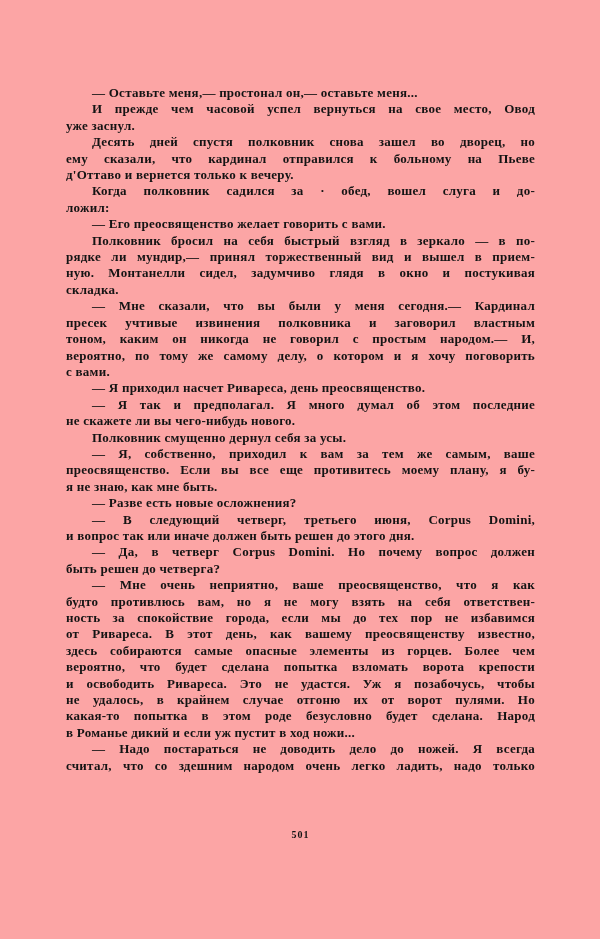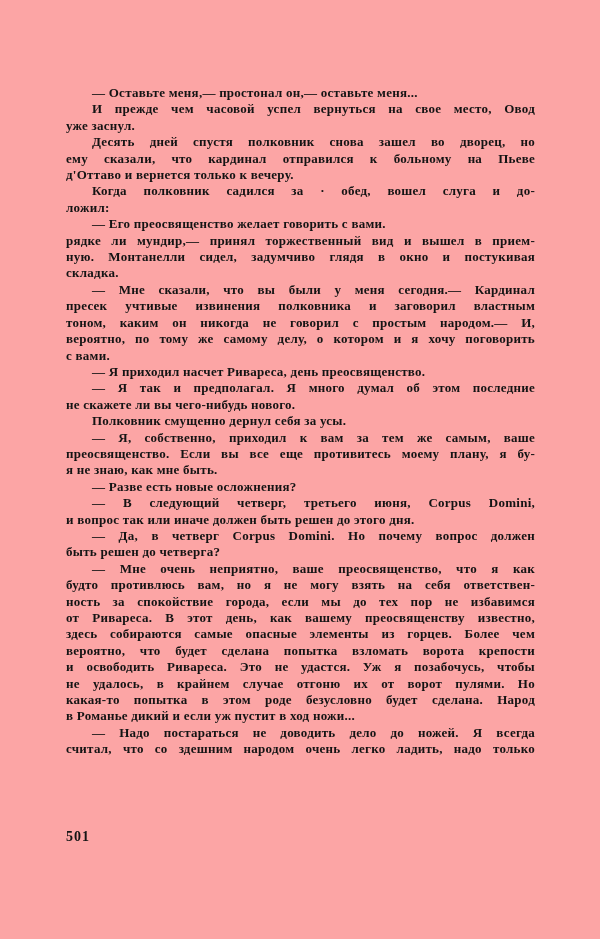--- a/index.html
+++ b/index.html
@@ -39,39 +39,40 @@
     text-align-last: auto;
   }
   .line.indent {
     text-indent: 26px;
   }
   .page-number {
     position: absolute;
     left: 66px;
     top: 829px;
     width: 469px;
-    text-align: left;
-    font-size: 14px;
+    text-align: center;
+    font-size: 10px;
     letter-spacing: 1px;
   }
 </style>
 </head>
 <body>
 
 <div class="page">
   <div class="text-block">
       <div class="line indent end">— Оставьте меня,— простонал он,— оставьте меня...</div>
       <div class="line indent">И прежде чем часовой успел вернуться на свое место, Овод</div>
       <div class="line end">уже заснул.</div>
       <div class="line indent">Десять дней спустя полковник снова зашел во дворец, но</div>
       <div class="line">ему сказали, что кардинал отправился к больному на Пьеве</div>
       <div class="line end">д'Оттаво и вернется только к вечеру.</div>
       <div class="line indent">Когда полковник садился за · обед, вошел слуга и до-</div>
       <div class="line end">ложил:</div>
       <div class="line indent end">— Его преосвященство желает говорить с вами.</div>
+      <div class="line indent">Полковник бросил на себя быстрый взгляд в зеркало — в по-</div>
       <div class="line">рядке ли мундир,— принял торжественный вид и вышел в прием-</div>
       <div class="line">ную. Монтанелли сидел, задумчиво глядя в окно и постукивая</div>
       <div class="line end">складка.</div>
       <div class="line indent">— Мне сказали, что вы были у меня сегодня.— Кардинал</div>
       <div class="line">пресек учтивые извинения полковника и заговорил властным</div>
       <div class="line">тоном, каким он никогда не говорил с простым народом.— И,</div>
       <div class="line">вероятно, по тому же самому делу, о котором и я хочу поговорить</div>
       <div class="line end">с вами.</div>
       <div class="line indent end">— Я приходил насчет Ривареса, день преосвященство.</div>
       <div class="line indent">— Я так и предполагал. Я много думал об этом последние</div>

